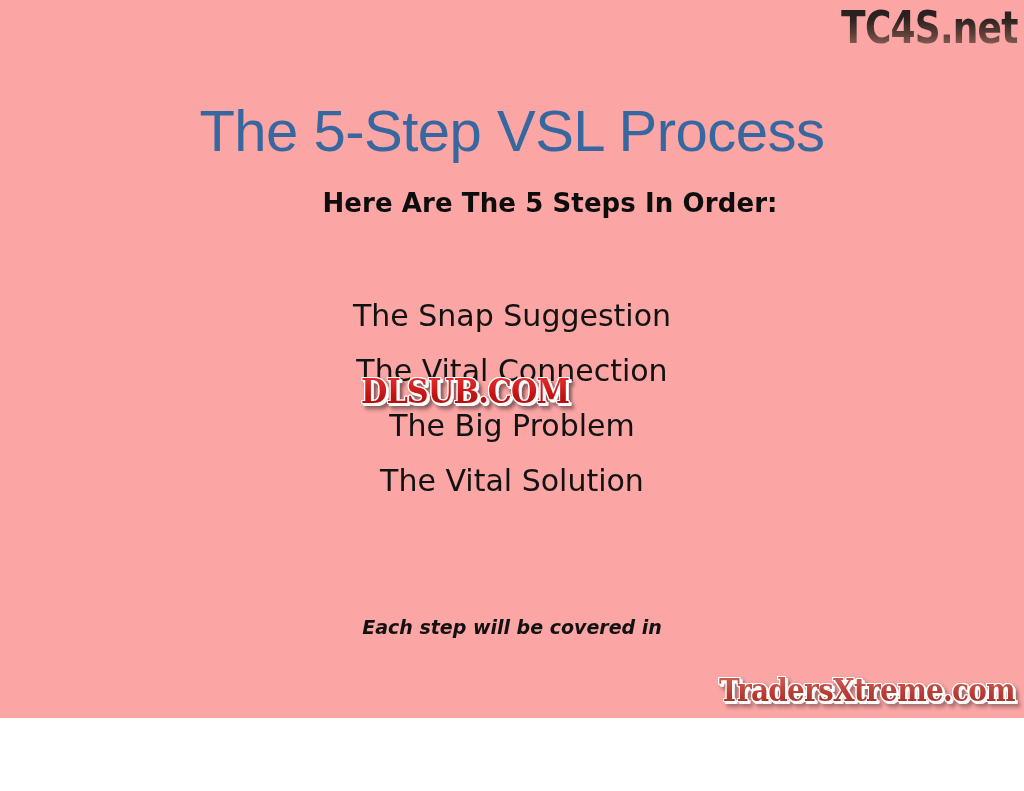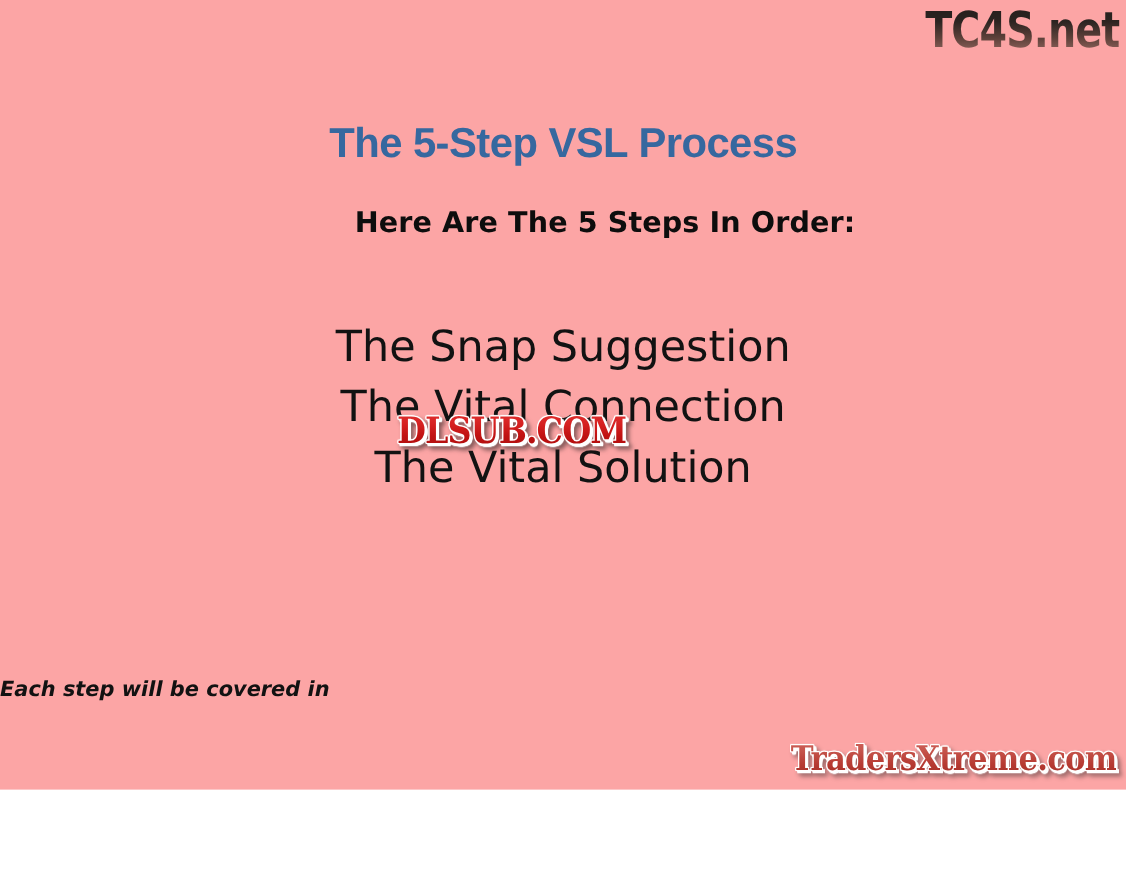--- a/index.html
+++ b/index.html
@@ -41,22 +41,22 @@
   }
 
   
   #title {
     position: absolute;
     top: 99px;
     left: 0;
     width: 1024px;
     text-align: center;
     font-family: "Liberation Sans", sans-serif;
-    font-weight: bold;
-    font-size: 38px;
+    font-weight: normal;
+    font-size: 58px;
     line-height: 64px;
     letter-spacing: -0.5px;
     color: #36689f;
     white-space: nowrap;
   }
 
   
   #subtitle {
     position: absolute;
     top: 186px;
@@ -77,32 +77,33 @@
   #steps {
     position: absolute;
     top: 288px;
     left: 0;
     width: 1024px;
     text-align: center;
   }
   .step-line {
     font-family: "DejaVu Sans", sans-serif;
     font-weight: normal;
-    font-size: 39px;
+    font-size: 30px;
     line-height: 55px;
     color: #121212;
     white-space: nowrap;
   }
 
   
   #footnote {
     position: absolute;
     top: 614px;
     left: 0;
     width: 1024px;
+    text-align: center;
     font-family: "DejaVu Sans", sans-serif;
     font-weight: bold;
     font-style: italic;
     font-size: 19px;
     line-height: 26px;
     color: #121212;
     white-space: nowrap;
   }
   #footnote .accent {
     color: #9e1616;
@@ -174,20 +175,21 @@
 
   <div id="brand-top">TC4S.net</div>
 
   <div id="title">The 5-Step VSL Process</div>
 
   <div id="subtitle">Here Are The 5 Steps In Order:</div>
 
   <div id="steps">
     <div class="step-line">The Snap Suggestion</div>
     <div class="step-line">The Vital Connection</div>
+    <div class="step-line">The Big Problem</div>
     <div class="step-line">The Vital Solution</div>
   </div>
 
   <div id="footnote">
     <div>Each step will be covered in</div>
   </div>
 
   <div id="watermark">DLSUB.COM</div>
 
   <div id="brand-bottom">TradersXtreme.com</div>

